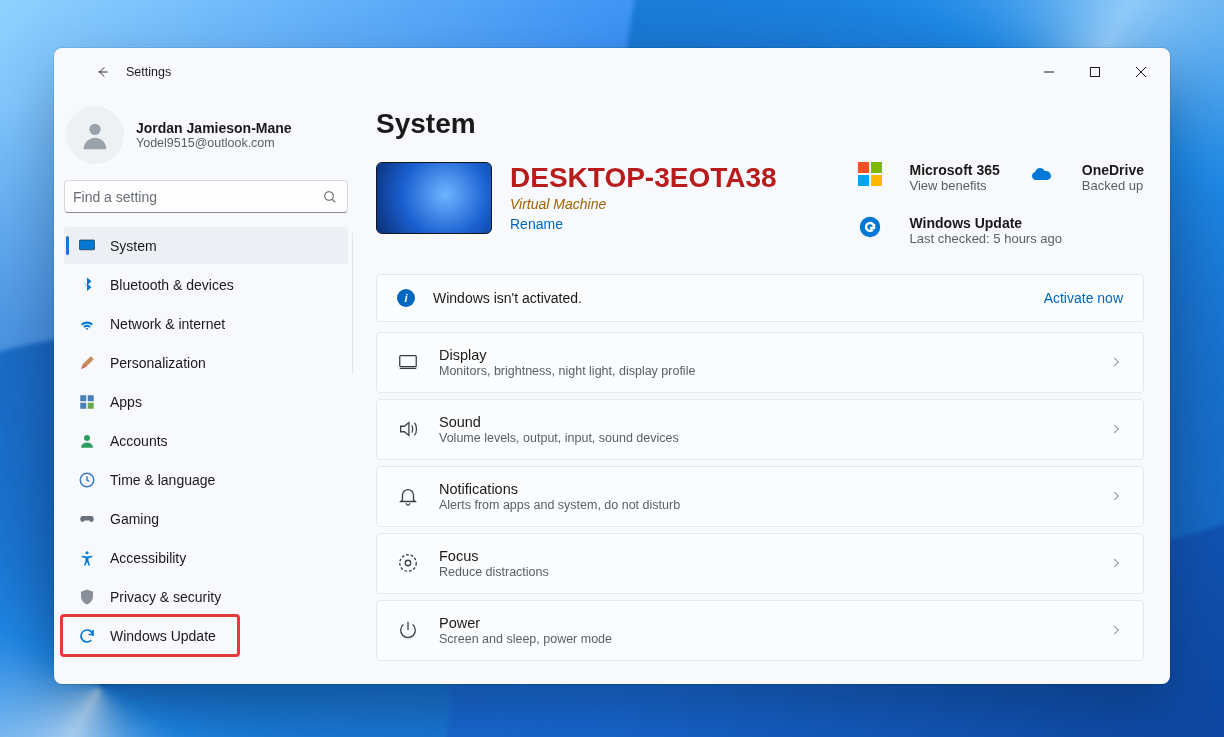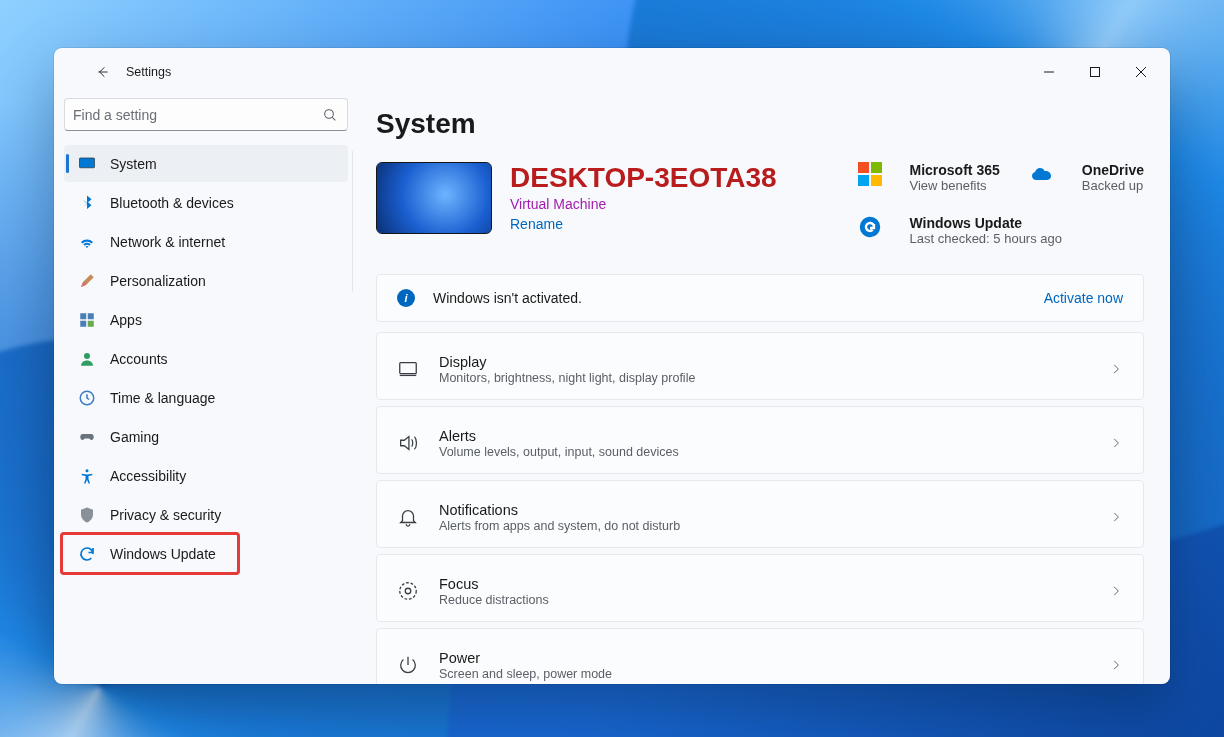--- a/index.html
+++ b/index.html
@@ -41,34 +41,34 @@
 .nav-item.active::before{content:"";position:absolute;left:2px;top:9px;bottom:9px;width:3px;background:#1976d2;border-radius:2px;}
 .highlight-box{position:absolute;border:3px solid #e63939;border-radius:4px;pointer-events:none;}
 
 .main { flex:1; padding: 12px 26px 0 18px; overflow-y:auto;}
 .page-title { font-size:28px; font-weight:600; color:#1a1a1a; margin-bottom:22px;}
 .top-row { display:flex; gap:22px; align-items:flex-start; margin-bottom:26px;}
 .pc-block { display:flex; gap:18px; align-items:flex-start; flex:0 0 auto;}
 .pc-thumb { width:116px; height:72px; border-radius:6px; border:1.5px solid #15161a; background:linear-gradient(135deg,#2f79e8,#0d3fa1); position:relative; overflow:hidden;}
 .pc-thumb::before{content:"";position:absolute;inset:0;background:radial-gradient(circle at 60% 45%,#6fb4ff 0%,#1a5fd0 55%,#0a2f75 100%);}
 .pc-name { font-size:28px; font-weight:600; color:#b91c1c;}
-.pc-sub { font-size:14px; color:#a21caf; margin-top:2px;}
+.pc-sub { font-size:14px; color:#a16207; margin-top:2px;font-style:italic;}
 .rename-link { font-size:14px; color:#0067c0; margin-top:4px; display:inline-block;}
 .shortcuts { margin-left:auto; display:grid; grid-template-columns:auto auto; column-gap:30px; row-gap:20px;}
 .shortcut { display:flex; gap:28px; align-items:flex-start;}
 .sicon{width:24px;height:24px;flex:0 0 24px;}
 .shortcut-title{font-size:14px;font-weight:600;color:#1a1a1a;}
 .shortcut-sub{font-size:13px;color:#5a5f66;line-height:1.3;}
 
 .banner { height:48px; border:1px solid #e6e8eb; background:#fbfcfd; border-radius:4px; display:flex; align-items:center; padding:0 20px; gap:18px; margin-bottom:10px;}
 .banner .binfo{width:18px;height:18px;border-radius:50%;background:#0067c0;color:#fff;display:flex;align-items:center;justify-content:center;font-size:11px;font-weight:700;font-style:italic;}
 .banner-text{font-size:14px;color:#1a1a1a;}
 .banner-link{margin-left:auto;font-size:14px;color:#0067c0;}
 
-.card { border:1px solid #e6e8eb; background:#fbfcfd; border-radius:4px; display:flex; align-items:center; padding:21px 20px 14px 18px; gap:18px; margin-bottom:6px;}
+.card { border:1px solid #e6e8eb; background:#fbfcfd; border-radius:4px; display:flex; align-items:center; padding:14px 20px 14px 18px; gap:18px; margin-bottom:6px;}
 .card .cicon{width:26px;height:26px;display:flex;align-items:center;justify-content:center;color:#3a3f45;}
 .card .cicon svg{width:22px;height:22px;stroke:#3a3f45;fill:none;stroke-width:1.4;}
 .card-body{flex:1;}
 .card-title{font-size:14.5px;color:#1a1a1a;}
 .card-sub{font-size:12.5px;color:#5a5f66;margin-top:1px;}
 .chev{width:14px;height:14px;stroke:#5a5f66;stroke-width:1.6;fill:none;}
 
 .ms365{display:grid;grid-template-columns:1fr 1fr;grid-template-rows:1fr 1fr;width:24px;height:24px;gap:2px;}
 .ms365 span{width:100%;height:100%;}
 .ms365 span:nth-child(1){background:#f25022;}
@@ -102,20 +102,32 @@
       <div class="tctrl">
           <svg viewBox="0 0 10 10">
             <path d="M0 0l10 10M10 0L0 10"></path>
           </svg>
         </div>
     </div>
   </div>
 
   <div class="body">
     <div class="sidebar">
+      <div class="user-block">
+        <div class="avatar">
+          <svg viewBox="0 0 24 24">
+              <circle cx="12" cy="8" r="4"></circle>
+              <path d="M4 22c0-4.4 3.6-8 8-8s8 3.6 8 8z"></path>
+            </svg>
+        </div>
+        <div>
+          <div class="user-name">Jordan Jamieson-Mane</div>
+          <div class="user-email">Yodel9515@outlook.com</div>
+        </div>
+      </div>
 
       <div class="search-wrap">
         <input class="search-input" placeholder="Find a setting" style="">
         <svg class="search-icon" viewBox="0 0 24 24">
             <circle cx="10.5" cy="10.5" r="6.5"></circle>
             <path d="M20 20l-4.5-4.5"></path>
           </svg>
       </div>
 
       <div class="nav">
@@ -290,21 +302,21 @@
       </div>
 
       <div class="card">
         <div class="cicon">
             <svg viewBox="0 0 24 24">
               <path d="M4 9v6h4l5 4V5L8 9H4z"></path>
               <path d="M16 8c1.5 1.5 1.5 6.5 0 8M19 5c3 3 3 11 0 14"></path>
             </svg>
           </div>
         <div class="card-body">
-            <div class="card-title">Alerts</div>
+            <div class="card-title">Sound</div>
             <div class="card-sub">Volume levels, output, input, sound devices</div>
           </div>
         <svg class="chev" viewBox="0 0 24 24">
             <path d="M9 5l7 7-7 7"></path>
           </svg>
       </div>
 
       <div class="card">
         <div class="cicon">
             <svg viewBox="0 0 24 24">

